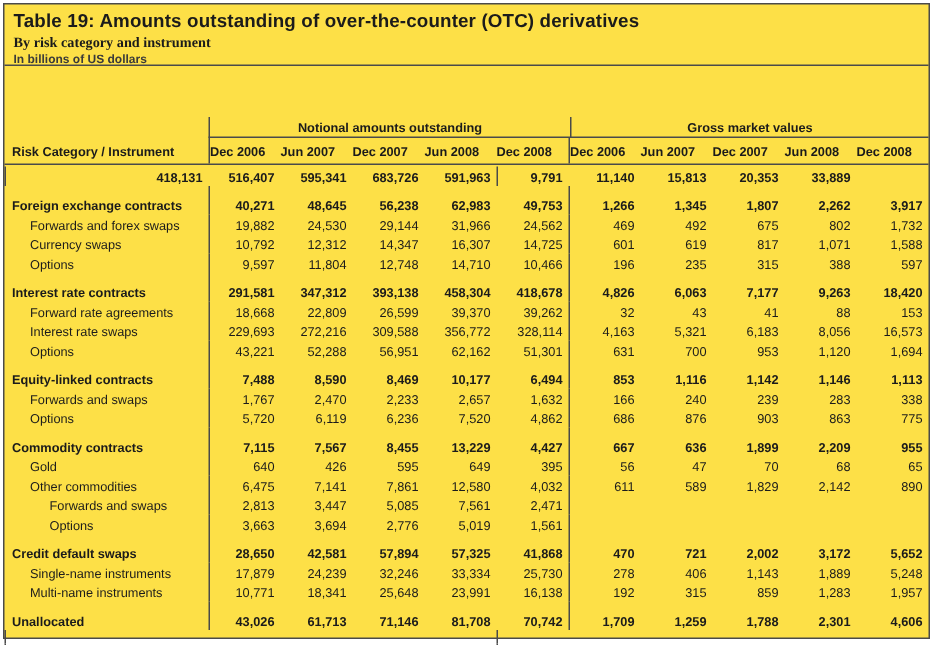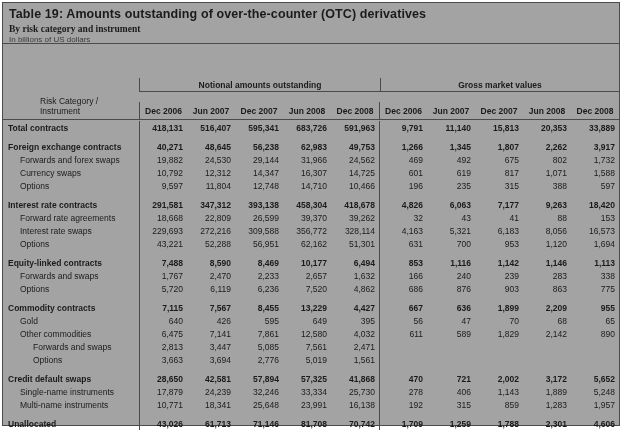--- a/index.html
+++ b/index.html
@@ -6,41 +6,41 @@
   body {
     width:624px; height:430px; overflow:hidden;
     font-family:"Liberation Sans", sans-serif;
     color:#1b1b1b;
     -webkit-font-smoothing:antialiased;
   }
   .page {
     position:absolute; top:2px; left:2px;
     width:618px; height:424px;
     border:1px solid #4a4a4a;
-    background:#a3a3a3;
+    background:#fde047;
     box-sizing:border-box;
   }
   .titleblock { padding:4px 6px 0 6px; height:36px; border-bottom:1px solid #4a4a4a; box-sizing:content-box; }
   .title    { font-size:12.5px; font-weight:bold; letter-spacing:0.1px; }
   .subtitle { font-size:9.5px;  font-weight:bold; margin-top:3px;font-family:Liberation Serif, serif; }
-  .unit     { font-size:8px; color:#3a3a3a; margin-top:1px; }
+  .unit     { font-size:8px; color:#3a3a3a; margin-top:1px;font-weight:bold; }
 
   .hrow1 { display:grid; grid-template-columns:136px 241px 1fr;margin-top:34px; }
   .hrow1 .spacer { border:none; }
   .hgroup {
     text-align:center; font-size:8.5px; font-weight:bold;
     border-left:1px solid #4a4a4a; border-bottom:1px solid #4a4a4a;
     padding:2px 0 1px 0;
   }
   .hrow2 {
     display:grid; grid-template-columns:136px repeat(10, 1fr);
     border-bottom:1px solid #4a4a4a;
   }
-  .hlabel { font-size:8.5px; font-weight:normal; padding:4px 0 3px 5px; align-self:end;margin-left:32px; }
-  .hdate  { font-size:8.5px; font-weight:bold; text-align:center; padding:4px 0 3px 0; align-self:end; }
+  .hlabel { font-size:8.5px; font-weight:bold; padding:4px 0 3px 5px; align-self:end; }
+  .hdate  { font-size:8.5px; font-weight:bold; text-align:left; padding:4px 0 3px 0; align-self:end; }
   .bl { border-left:1px solid #4a4a4a; }
 
   .tbody { padding-top:1px; }
   .row {
     display:grid; grid-template-columns:136px repeat(10, 1fr);
     font-size:8.5px; line-height:10px;
   }
   .row > div { padding-top:2px; padding-bottom:1px; }
   .row.gap > div { padding-top:8px; }
   .row.bold { font-weight:bold; }
@@ -73,21 +73,20 @@
         <div class="hdate">Jun 2008</div>
         <div class="hdate">Dec 2008</div>
         <div class="hdate bl">Dec 2006</div>
         <div class="hdate">Jun 2007</div>
         <div class="hdate">Dec 2007</div>
         <div class="hdate">Jun 2008</div>
         <div class="hdate">Dec 2008</div>
       </div>
     <div class="tbody" id="tbody">
         <div class="row bold">
-          <div class="lbl">Total contracts</div>
           <div class="val bl">418,131</div>
           <div class="val">516,407</div>
           <div class="val">595,341</div>
           <div class="val">683,726</div>
           <div class="val">591,963</div>
           <div class="val bl">9,791</div>
           <div class="val">11,140</div>
           <div class="val">15,813</div>
           <div class="val">20,353</div>
           <div class="val">33,889</div>

